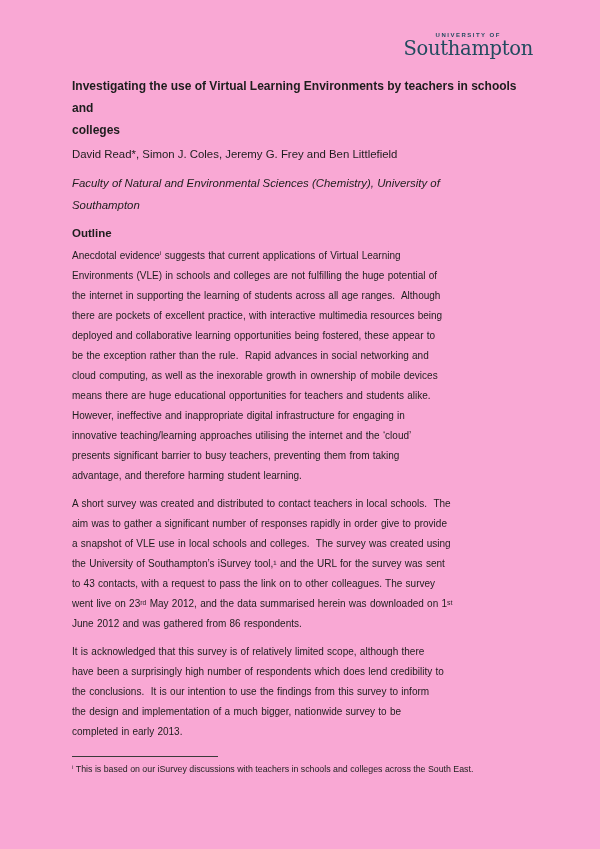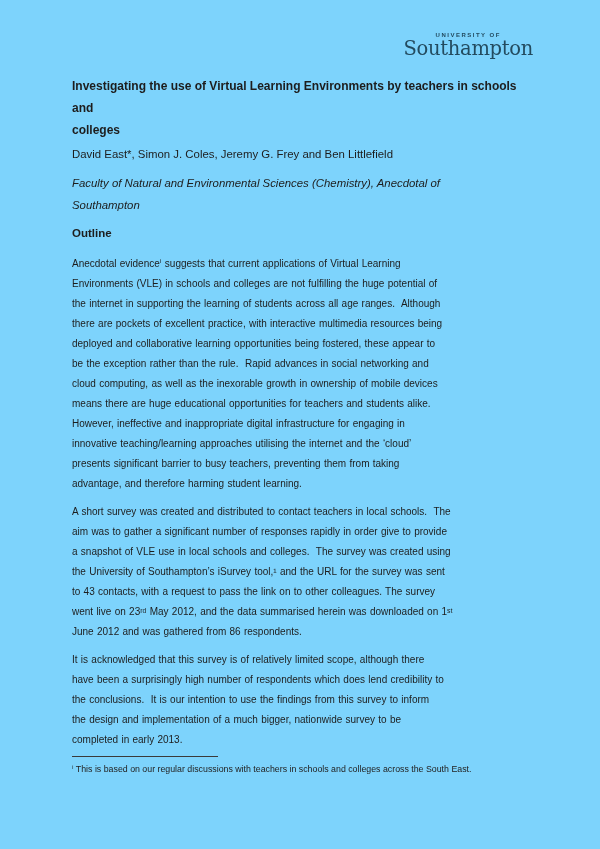--- a/index.html
+++ b/index.html
@@ -1,20 +1,20 @@
 <!DOCTYPE html>
 <html><head>
 <meta charset="utf-8">
 <style>
   html, body { margin: 0; padding: 0; background: #ffffff; }
   .page {
     position: relative;
     width: 600px;
     height: 849px;
-    background: #7dd3fc;
+    background: #f9a8d4;
     box-sizing: border-box;
     padding: 75px 72px 0 72px;
     font-family: "Liberation Sans", "DejaVu Sans", sans-serif;
     color: #1d1d1d;
     overflow: hidden;
   }
   .logo {
     position: absolute;
     top: 32px;
     right: 67px;
@@ -49,21 +49,21 @@
     font-size: 11.4px;
     font-style: italic;
     line-height: 22px;
     margin: 0 0 6px 0;
     white-space: pre-wrap;
   }
   .outline-heading {
     font-size: 11.5px;
     font-weight: bold;
     line-height: 22px;
-    margin: 0 0 10px 0;
+    margin: 0 0 2px 0;
   }
   .body-para {
     font-size: 10px;
     line-height: 20px;
     margin: 0 0 8px 0;
     white-space: pre-wrap;
     word-spacing: 0.5px;
   }
   .footnote-rule {
     position: absolute;
@@ -90,23 +90,23 @@
 <div class="page">
 
   <div class="logo">
     <div class="logo-top" style="color: rgb(35, 75, 95);">UNIVERSITY OF</div>
     <div class="logo-word" style="color: rgb(35, 75, 95);">Southampton</div>
   </div>
 
   <h1 class="title">Investigating the use of Virtual Learning Environments by teachers in schools and
 colleges</h1>
 
-  <p class="authors">David East*, Simon J. Coles, Jeremy G. Frey and Ben Littlefield</p>
+  <p class="authors">David Read*, Simon J. Coles, Jeremy G. Frey and Ben Littlefield</p>
 
-  <p class="affiliation">Faculty of Natural and Environmental Sciences (Chemistry), Anecdotal of
+  <p class="affiliation">Faculty of Natural and Environmental Sciences (Chemistry), University of
 Southampton</p>
 
   <h2 class="outline-heading">Outline</h2>
 
   <p class="body-para">Anecdotal evidenceⁱ suggests that current applications of Virtual Learning
 Environments (VLE) in schools and colleges are not fulfilling the huge potential of
 the internet in supporting the learning of students across all age ranges.  Although
 there are pockets of excellent practice, with interactive multimedia resources being
 deployed and collaborative learning opportunities being fostered, these appear to
 be the exception rather than the rule.  Rapid advances in social networking and
@@ -126,15 +126,15 @@
 June 2012 and was gathered from 86 respondents.</p>
 
   <p class="body-para">It is acknowledged that this survey is of relatively limited scope, although there
 have been a surprisingly high number of respondents which does lend credibility to
 the conclusions.  It is our intention to use the findings from this survey to inform
 the design and implementation of a much bigger, nationwide survey to be
 completed in early 2013.</p>
 
   <div class="footnote-rule"></div>
 
-  <p class="footnote">ⁱ This is based on our regular discussions with teachers in schools and colleges across the South East.</p>
+  <p class="footnote">ⁱ This is based on our iSurvey discussions with teachers in schools and colleges across the South East.</p>
 
 </div>
 
 </body></html>

